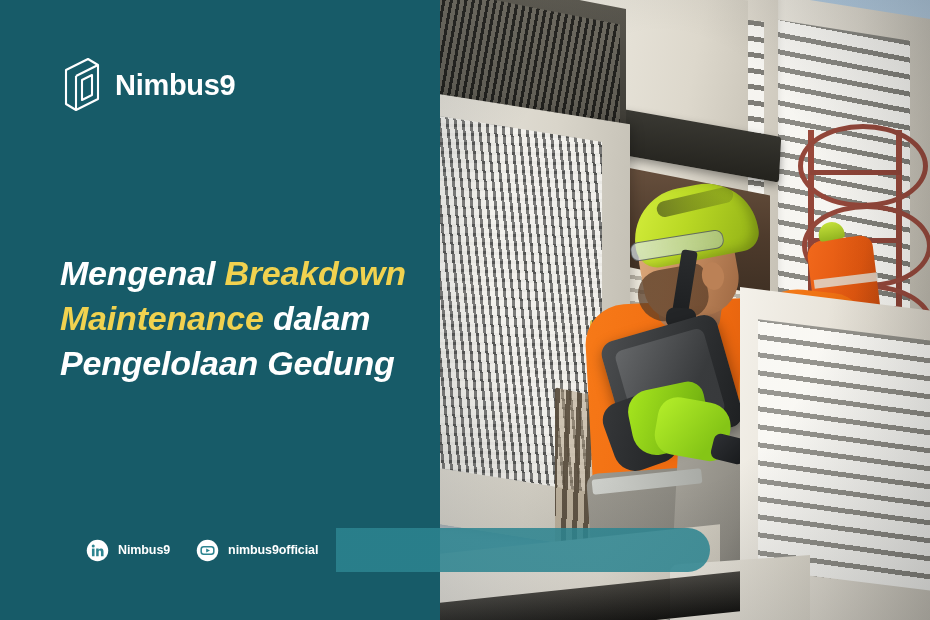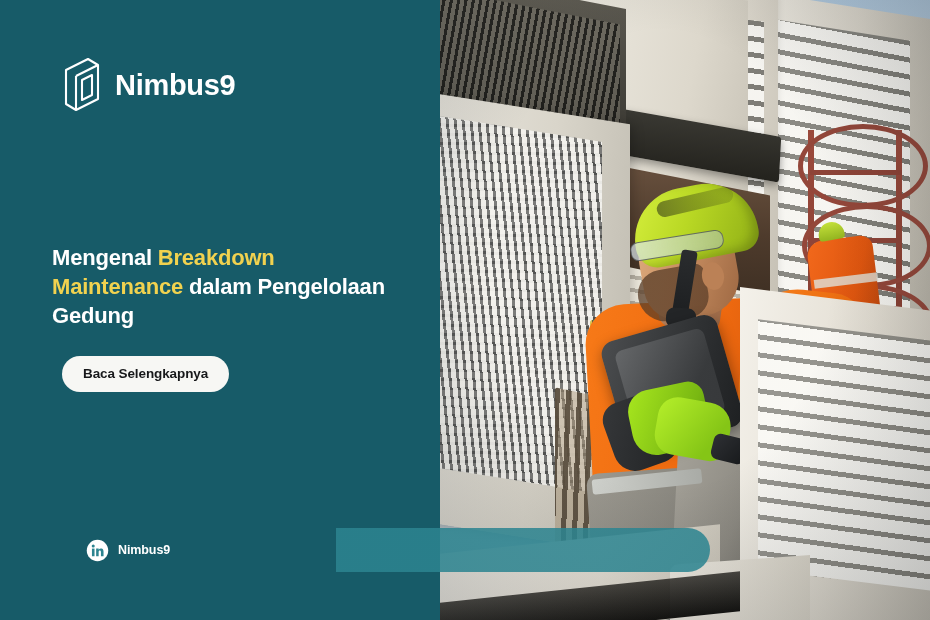--- a/index.html
+++ b/index.html
@@ -43,28 +43,29 @@
     font-size: 29px;
     font-weight: bold;
     letter-spacing: -0.3px;
     line-height: 1;
     white-space: nowrap;
   }
 
   
   .headline {
     position: absolute;
-    left: 52px; top: 228px;
+    left: 60px; top: 228px;
     width: 350px;
     z-index: 20;
     color: #ffffff;
-    font-size: 22px;
+    font-size: 34px;
     font-weight: bold;
     line-height: 1.33;
     letter-spacing: -0.2px;
+    font-style: italic;
   }
   .hl-accent { color: #F1D24F; }
 
   
   .cta-button {
     position: absolute;
     left: 62px; top: 356px;
     z-index: 20;
     background: #F7F7F4;
     color: #17181A;
@@ -551,32 +552,39 @@
       <path d="M4 14 L26 3 L36 9 L36 43 L14 54 L4 48 Z" stroke="#ffffff" stroke-width="2.1" stroke-linejoin="round" fill="none"></path>
       <path d="M14 20 L14 54" stroke="#ffffff" stroke-width="2.1" stroke-linejoin="round"></path>
       <path d="M14 20 L36 9" stroke="#ffffff" stroke-width="2.1" stroke-linejoin="round"></path>
       <path d="M20 24 L30 19 L30 39 L20 44 Z" stroke="#ffffff" stroke-width="2.1" stroke-linejoin="round" fill="none"></path>
     </svg>
     <span class="logo-word">Nimbus9</span>
   </div>
 
   <h1 class="headline"><span>Mengenal </span><span class="hl-accent">Breakdown Maintenance</span><span> dalam Pengelolaan Gedung</span></h1>
 
-  <button class="cta-button">Baca Selengkapnya</button>
 
   <div class="social-bar">
 
 
 
     <div class="social-item">
       <svg class="social-icon" viewBox="0 0 24 24">
         <circle cx="12" cy="12" r="11.2" fill="#ffffff"></circle>
         <rect x="6.2" y="10" width="2.7" height="8" fill="#2C8490"></rect>
         <circle cx="7.55" cy="7.3" r="1.6" fill="#2C8490"></circle>
         <path d="M10.6 18 L10.6 10 L13.2 10 L13.2 11.1 C13.9 10.1 15 9.7 16.1 9.9 C17.6 10.2 18.3 11.4 18.3 13.2 L18.3 18 L15.6 18 L15.6 13.6 C15.6 12.5 15.2 11.9 14.3 11.9 C13.5 11.9 13.2 12.5 13.2 13.6 L13.2 18 Z" fill="#2C8490"></path>
       </svg>
       <span class="social-label">Nimbus9</span>
     </div>
 
+    <div class="social-item">
+      <svg class="social-icon" viewBox="0 0 24 24">
+        <circle cx="12" cy="12" r="11.2" fill="#ffffff"></circle>
+        <rect x="5.4" y="8" width="13.2" height="8" rx="2.6" ry="2.6" fill="none" stroke="#2C8490" stroke-width="1.6"></rect>
+        <path d="M10.6 9.9 L14.6 12 L10.6 14.1 Z" fill="#2C8490"></path>
+      </svg>
+      <span class="social-label">nimbus9official</span>
+    </div>
 
   </div>
 
 </div>
 
 </body></html>

